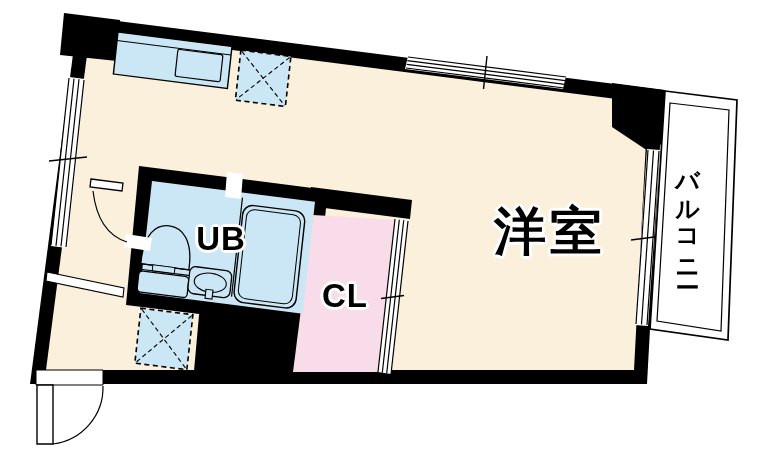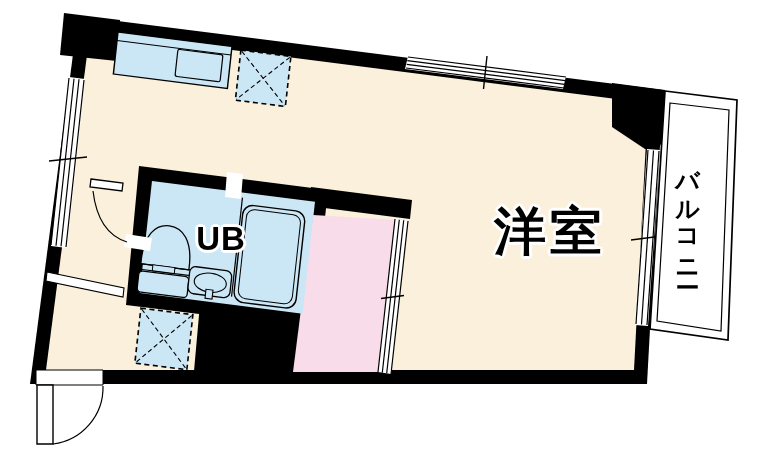--- a/index.html
+++ b/index.html
@@ -126,14 +126,15 @@
   </g>
 
   <g>
     <polygon points="665,91 737,100 728,340 650,329" stroke="#000" stroke-width="1.7" fill="#FFFFFF"></polygon>
     <polygon points="670,103 729,110 721,331 657,321" fill="none" stroke="#000" stroke-width="1.2"></polygon>
   </g>
 </svg>
 
 <div class="room-label lbl-main" style="left:526px;top:231px;margin-left:24px;">洋室</div>
 <div class="room-label lbl-ub" style="left:221px;top:239px;">UB</div>
+<div class="room-label lbl-cl" style="left:345px;top:296px;">CL</div>
 <div class="room-label lbl-balcony" style="left:688px;top:216px;">バルコニー</div>
 </div>
 
 </body></html>

